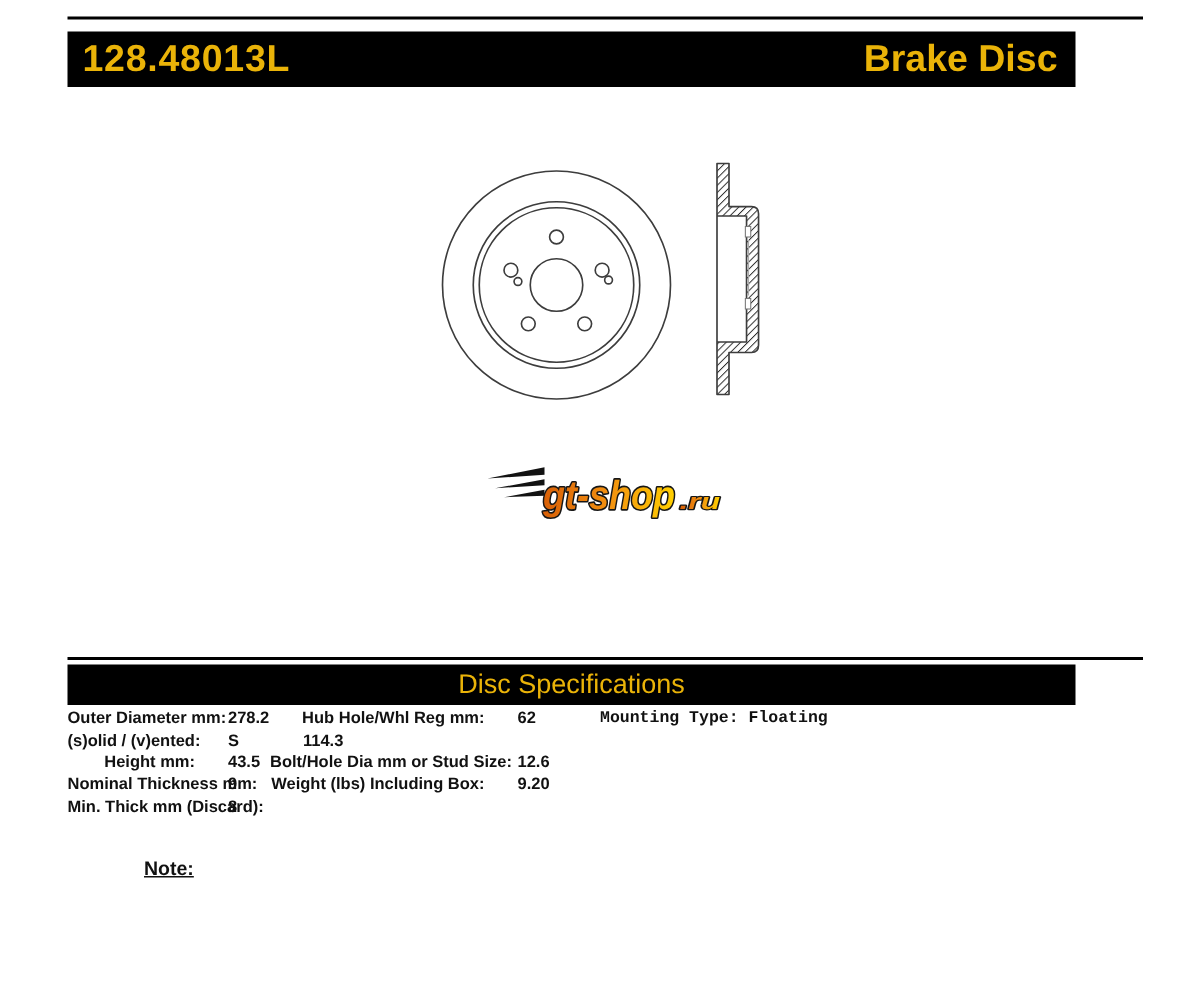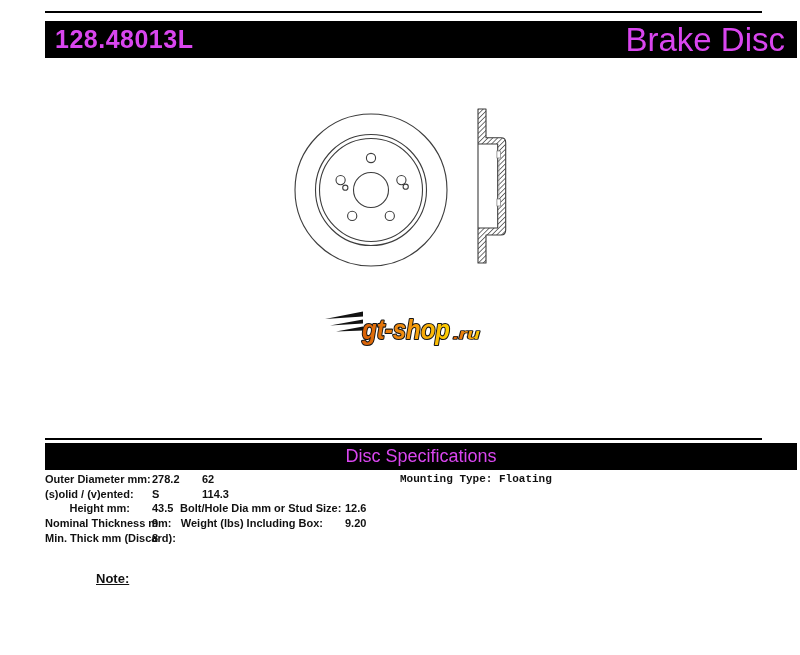--- a/index.html
+++ b/index.html
@@ -3,24 +3,24 @@
 <meta charset="utf-8">
 <style>
   html,body{margin:0;padding:0;background:#ffffff;}
   .page{
     position:relative;width:800px;height:655px;background:#fff;overflow:hidden;
     font-family:"Liberation Sans","DejaVu Sans",sans-serif;color:#111;
   }
   .rule{position:absolute;left:45px;width:717px;height:2px;background:#000;}
   .rule-top{top:11px;}
   .rule-spec{top:438px;}
-  .bar{position:absolute;left:45px;width:752px;background:#000;color:#d946ef;display:flex;align-items:center;box-sizing:border-box;}
+  .bar{position:absolute;left:45px;width:672px;background:#000;color:#eab308;display:flex;align-items:center;box-sizing:border-box;}
   .header-bar{top:21px;height:37px;justify-content:space-between;padding:0 12px 0 10px;}
   .header-bar .part{font-size:25px;font-weight:bold;letter-spacing:0.5px;}
-  .header-bar .prod{font-size:33px;font-weight:normal;}
+  .header-bar .prod{font-size:25px;font-weight:bold;}
   .spec-bar{top:443px;height:27px;justify-content:center;}
   .spec-bar .spec-title{font-size:18px;font-weight:normal;}
   .drawing{position:absolute;}
   .front-view{left:290px;top:109px;}
   .side-view{left:458px;top:100px;}
   .logo{left:325px;top:306px;}
   .spec-col{position:absolute;top:472px;font-size:11px;font-weight:bold;line-height:14.7px;white-space:nowrap;}
   .col1{left:45px;}
   .col2{left:180px;}
   .col3{left:400px;font-family:Liberation Mono, monospace;}
@@ -115,20 +115,21 @@
       <span class="val">9</span>
     </div>
     <div class="spec-row">
       <span class="lbl">Min. Thick mm (Discard):</span>
       <span class="val">8</span>
     </div>
   </div>
 
   <div class="spec-col col2">
     <div class="spec-row">
+      <span class="lbl">Hub Hole/Whl Reg mm:</span>
       <span class="val">62</span>
     </div>
     <div class="spec-row">
       <span class="val">114.3</span>
     </div>
     <div class="spec-row">
       <span class="lbl">Bolt/Hole Dia mm or Stud Size:</span>
       <span class="val">12.6</span>
     </div>
     <div class="spec-row">

